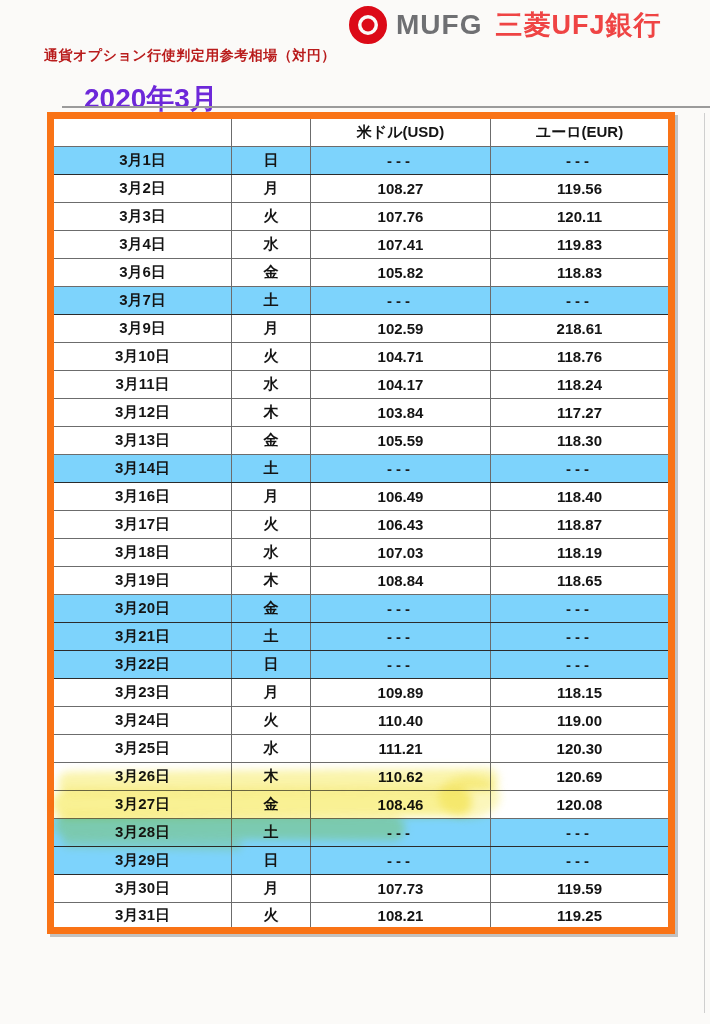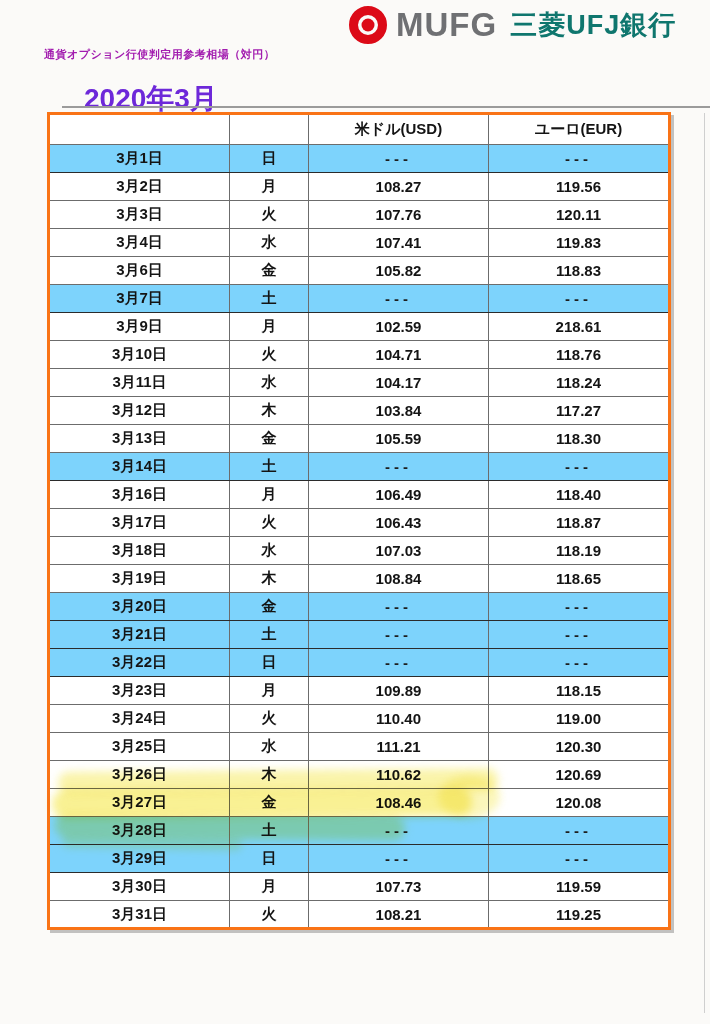--- a/index.html
+++ b/index.html
@@ -4,32 +4,32 @@
 <style>
   html,body{margin:0;padding:0;background:#e8e8e8;}
   .page{
     position:relative;width:710px;height:1024px;margin:0 auto;
     background:#fbfaf8;overflow:hidden;
     font-family:"Liberation Sans","DejaVu Sans",sans-serif;
   }
   
   .brand{position:absolute;left:348px;top:5px;display:flex;align-items:center;}
   .logo{width:40px;height:40px;flex:0 0 auto;}
-  .brand-en{font-size:33px;font-weight:700;color:#6f7073;letter-spacing:1px;margin-left:8px;}
-  .brand-jp{font-size:27px;font-weight:700;color:#0f766e;margin-left:13px;letter-spacing:1px;}
-  
-  .doc-title{position:absolute;left:44px;top:47px;font-size:11px;font-weight:600;color:#a21caf;letter-spacing:.5px;}
+  .brand-en{font-size:28px;font-weight:700;color:#6f7073;letter-spacing:1px;margin-left:8px;}
+  .brand-jp{font-size:27px;font-weight:700;color:#ef4444;margin-left:13px;letter-spacing:1px;}
+  
+  .doc-title{position:absolute;left:44px;top:47px;font-size:14px;font-weight:600;color:#b91c1c;letter-spacing:.5px;}
   .month-label{position:absolute;left:84px;top:80px;font-size:28px;font-weight:700;color:#6d28d9;}
   .rule{position:absolute;left:62px;top:106px;width:648px;height:2px;background:#9b9b9b;}
   .edge-line{position:absolute;left:704px;top:113px;width:1px;height:900px;background:#cfcfcf;}
   
   table.rates{
     position:absolute;left:47px;top:112px;
     border-collapse:collapse;table-layout:fixed;background:#ffffff;
-    border:3px solid #f97316;box-shadow:3px 3px 0 rgba(125,125,125,.45);
+    border:7px solid #f97316;box-shadow:3px 3px 0 rgba(125,125,125,.45);
   }
   col.c-date{width:181px}col.c-day{width:79px}col.c-usd{width:180px}col.c-eur{width:181px}
   .rates th,.rates td{
     border:1px solid #6c6c6c;text-align:center;vertical-align:middle;
     font-size:15px;font-weight:600;color:#141414;padding:0;overflow:hidden;white-space:nowrap;
   }
   .rates thead tr{height:31px;}
   .rates tbody tr{height:28px;}
   .rates th{font-weight:700;background:#ffffff;}
   tr.holiday td{background:#7dd3fc;border-top-color:#2b2b2b;border-bottom-color:#2b2b2b;}

